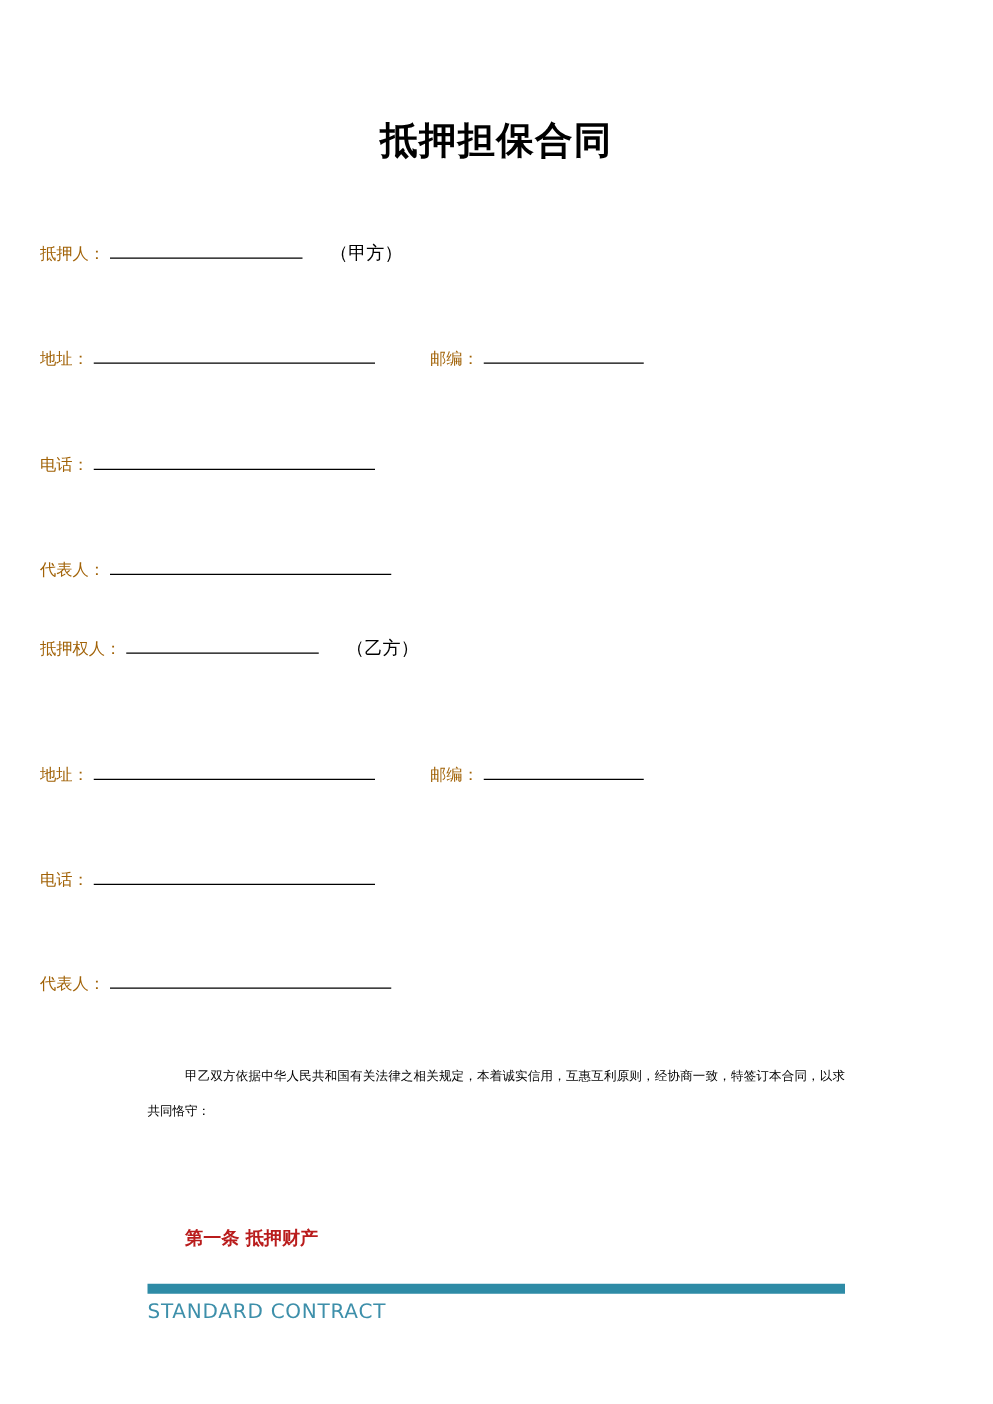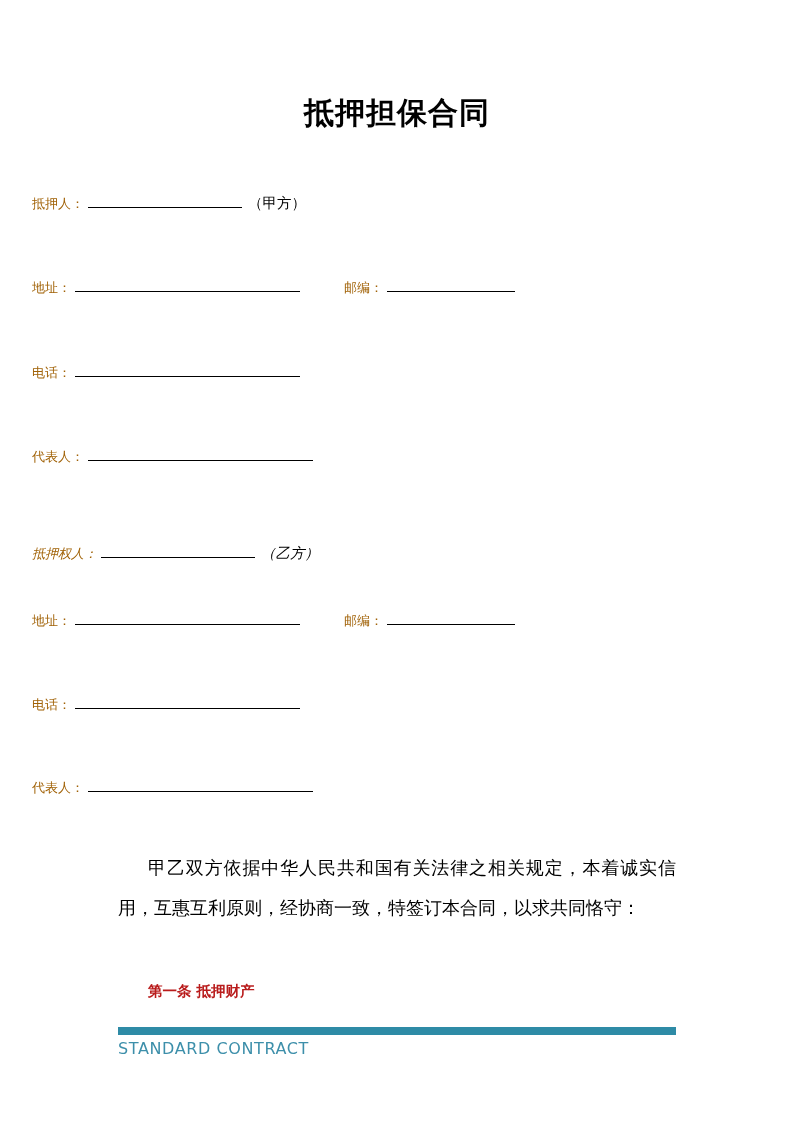--- a/index.html
+++ b/index.html
@@ -66,35 +66,35 @@
     height: 15px;
     margin: 0 4px;
     flex: 0 0 auto;
   }
   .blank-sm   { width: 154px; }
   .blank-md   { width: 225px; }
   .blank-zip  { width: 128px; }
 
   .suffix {
     font-size: 14.5px;
-    margin-left: 2px;
+    margin-left: 18px;
   }
 
   .gap-to-zip {
     display: inline-block;
     flex: 0 0 auto;
   }
 
   
   .body-para {
     position: absolute;
     left: 118px;
     width: 558px;
-    font-size: 18px;
-    line-height: 40px;
+    font-size: 10px;
+    line-height: 28px;
     text-align: justify;
     text-justify: inter-ideograph;
     text-indent: 30px;
     color: #000000;
   }
 
   .clause-heading {
     position: absolute;
     left: 118px;
     width: 558px;
@@ -153,21 +153,21 @@
     <span class="field-label">电话：</span>
     <span class="blank blank-md"></span>
   </div>
 
   <div class="field-row" style="top:444px;">
     <span class="indent"></span>
     <span class="field-label">代表人：</span>
     <span class="blank blank-md"></span>
   </div>
 
-  <div class="field-row" style="top:540px;font-style:italic;">
+  <div class="field-row" style="top:506px;">
     <span class="indent"></span>
     <span class="field-label">抵押权人：</span>
     <span class="blank blank-sm"></span>
     <span class="suffix">（乙方）</span>
   </div>
 
   <div class="field-row" style="top:608px;">
     <span class="indent"></span>
     <span class="field-label">地址：</span>
     <span class="blank blank-md"></span>

